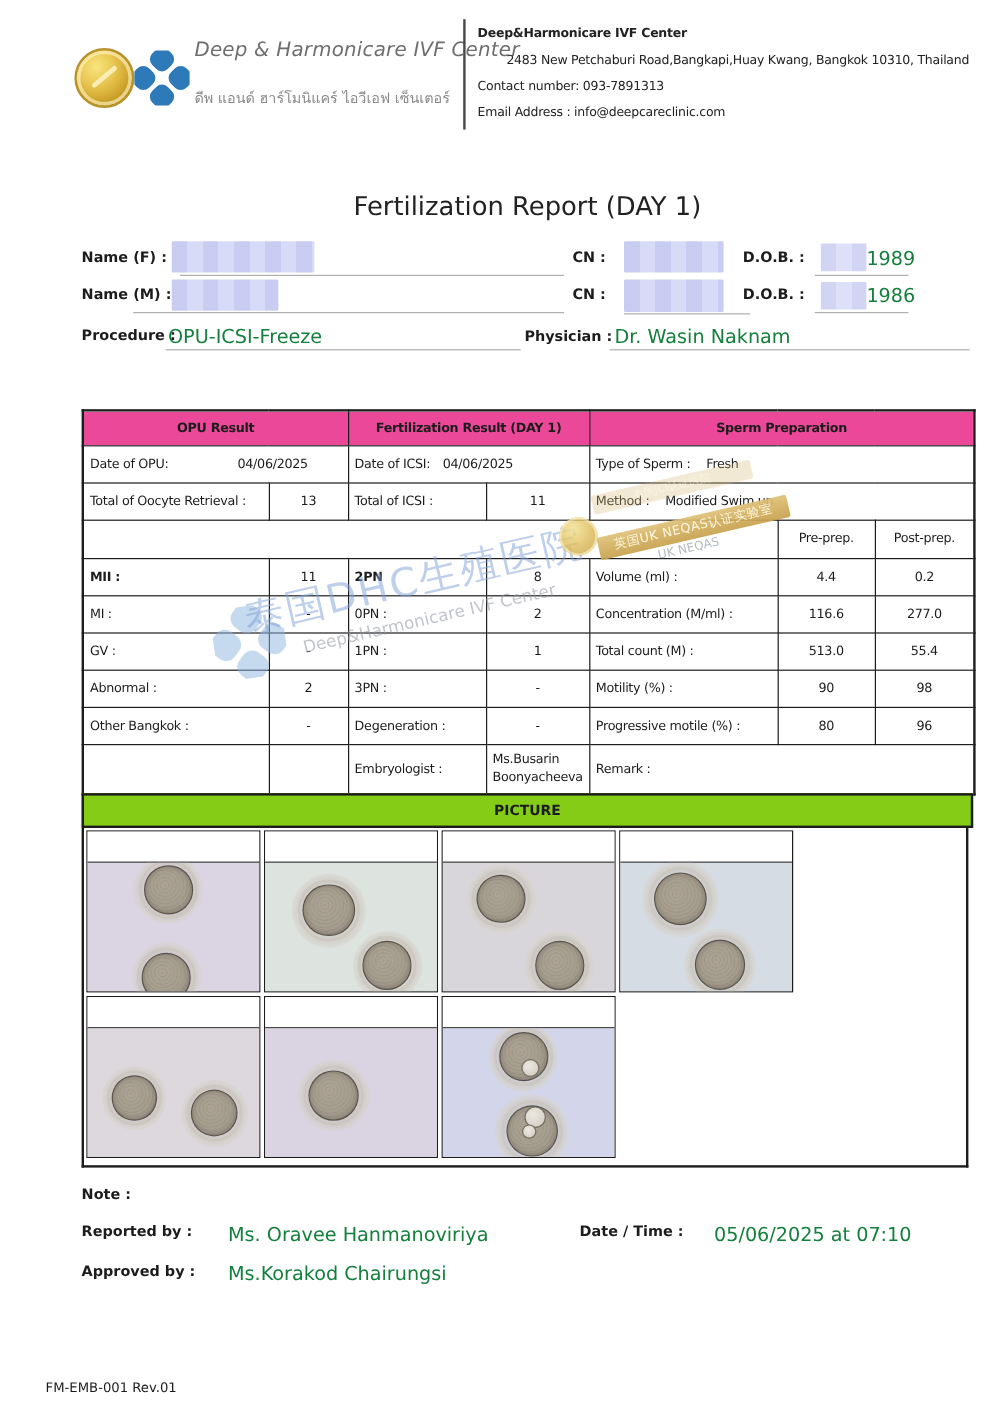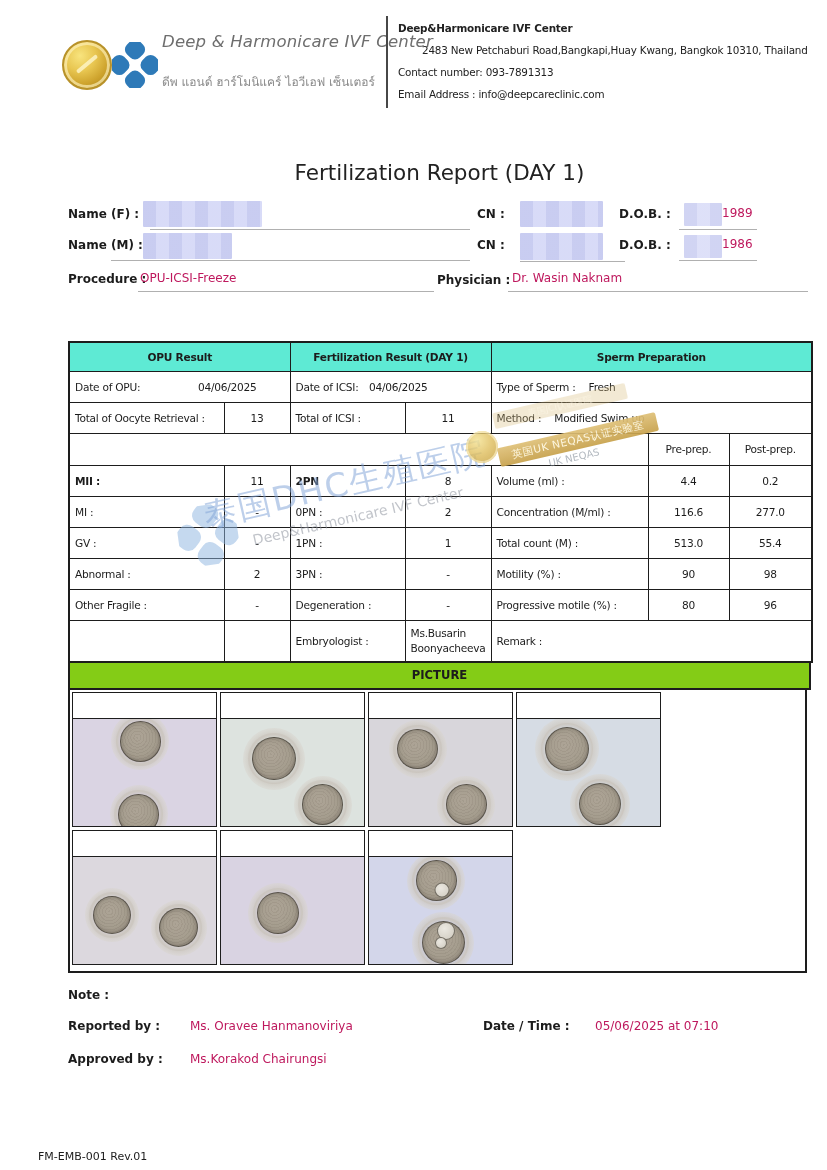--- a/index.html
+++ b/index.html
@@ -16,32 +16,32 @@
   .clinic-en{position:absolute;left:162px;top:32px;font-size:16.5px;color:#6e6e6e;letter-spacing:.2px;white-space:nowrap;font-style:italic;}
   .clinic-th{position:absolute;left:162px;top:72px;font-size:12px;color:#8a8a8a;white-space:nowrap;}
   .hdr-divider{position:absolute;left:386px;top:16px;width:2px;height:92px;background:#474747;}
   .hdr-line{position:absolute;left:398px;font-size:10.4px;letter-spacing:-.2px;color:#222;white-space:nowrap;}
   .hl0{top:22px;font-weight:600;}
   .hl1{top:44px;margin-left:24px;} .hl2{top:66px;} .hl3{top:88px;}
 
   
   .title{position:absolute;left:68px;top:160px;width:743px;text-align:center;font-size:21.5px;color:#222;}
   .flabel{position:absolute;font-size:12px;font-weight:700;white-space:nowrap;}
-  .bval{position:absolute;font-size:12px;color:#be185d;white-space:nowrap;}
+  .bval{position:absolute;font-size:16px;color:#15803d;white-space:nowrap;}
   .uline{position:absolute;height:1px;background:#b0b0b0;}
   .redact{position:absolute;border-radius:1px;
      background:repeating-linear-gradient(90deg,rgba(198,202,240,.95) 0 13px,rgba(214,217,247,.95) 13px 26px);}
   .redact.lite{opacity:.85;}
 
   
   table.results{position:absolute;left:68px;top:341px;width:743px;border-collapse:collapse;table-layout:fixed;
      border:2px solid #1d1d1d;}
   table.results td{border:1.5px solid #1d1d1d;font-size:10.6px;letter-spacing:-.25px;padding:0 5px;overflow:hidden;}
   tr.r29{height:29px;} tr.r31{height:31px;} tr.r32{height:32px;} tr.r42{height:42px;}
-  td.hd{background:#5eead4;font-weight:700;text-align:center;font-size:11.6px;letter-spacing:0;}
+  td.hd{background:#ec4899;font-weight:700;text-align:center;font-size:11.6px;letter-spacing:0;}
   td.val{text-align:center;}
   td.lab{text-align:left;}
   td.bold, .bold{font-weight:700;}
   .pair{display:flex;justify-content:space-between;align-items:center;}
   .pair.opu{padding-right:28px;} .pair.icsi{padding-right:58px;}
   .inlv{margin-left:10px;}
   td.emb{font-size:9.6px;letter-spacing:-.3px;padding:0 3px;line-height:1.35;}
 
   
   .pic-band{position:absolute;left:68px;top:661px;width:739px;height:25px;background:#84cc16;
@@ -214,21 +214,21 @@
     <tr class="r31">
       <td class="lab">Abnormal :</td>
       <td class="val">2</td>
       <td class="lab">3PN :</td>
       <td class="val">-</td>
       <td class="lab">Motility (%) :</td>
       <td class="val">90</td>
       <td class="val">98</td>
     </tr>
     <tr class="r31">
-      <td class="lab">Other Fragile :</td>
+      <td class="lab">Other Bangkok :</td>
       <td class="val">-</td>
       <td class="lab">Degeneration :</td>
       <td class="val">-</td>
       <td class="lab">Progressive motile (%) :</td>
       <td class="val">80</td>
       <td class="val">96</td>
     </tr>
     <tr class="r42">
       <td></td>
       <td></td>

